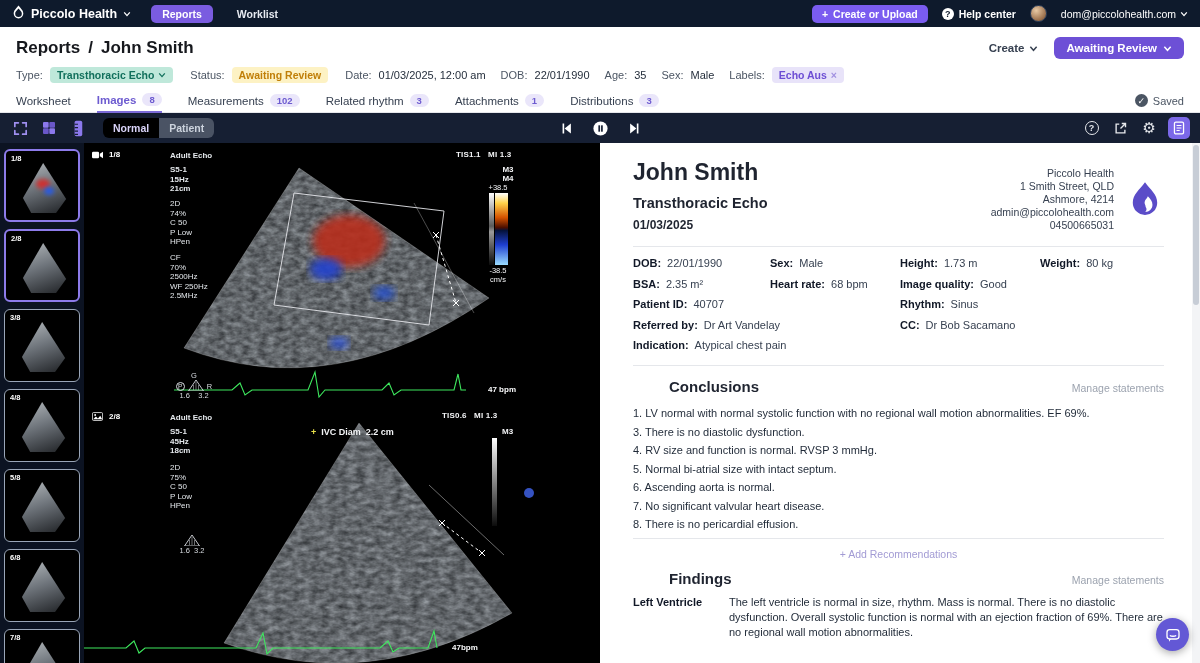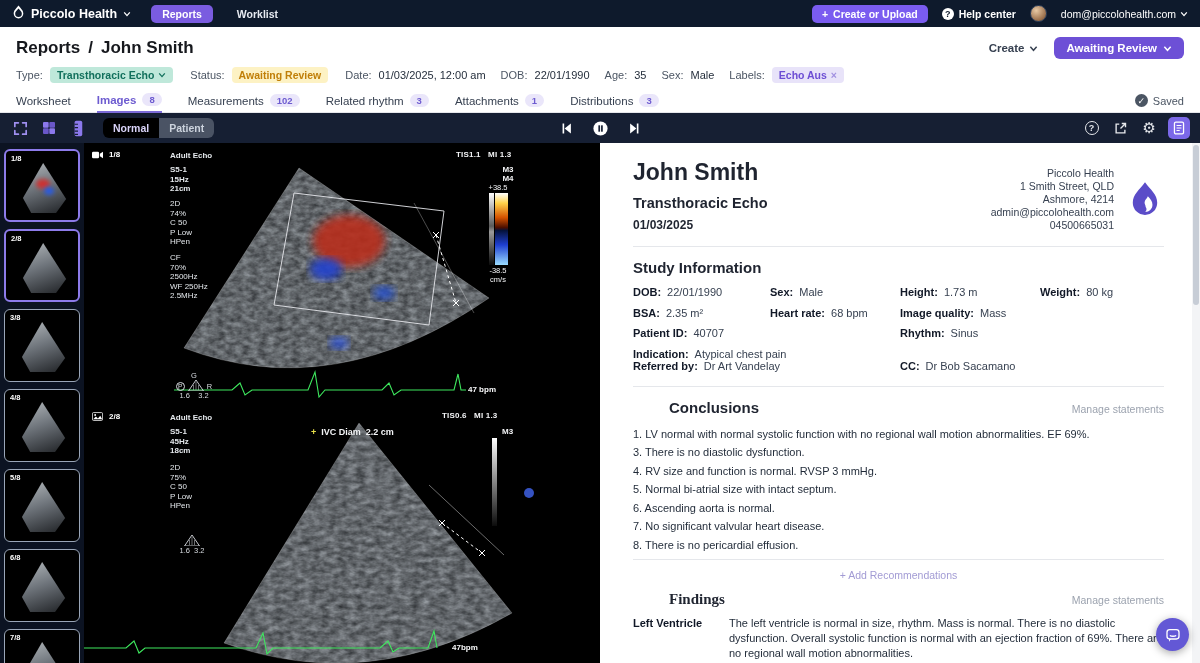--- a/index.html
+++ b/index.html
@@ -423,21 +423,21 @@
       <div class="prow">
         <span class="pcirc">P</span>
         <svg class="triline" viewBox="0 0 16 11">
             <path d="M8 0L15.5 11H0.5z" fill="none" stroke="#d9dde2" stroke-width="0.9"></path>
             <path d="M8 2v8M5.5 5v5M10.5 5v5" stroke="#d9dde2" stroke-width="0.5"></path>
           </svg>
         <span>R</span>
       </div>
       <div style="white-space:pre;">1.6    3.2</div>
     </div>
-    <span class="bpm" style="left:384px; top:242px;">47 bpm</span>
+    <span class="bpm" style="left:404px; top:242px;">47 bpm</span>
   </div>
 
   <div class="usimg" style="height:258px;">
     <svg class="scene" width="516" height="258" viewBox="0 0 516 258">
       <defs>
         <filter id="noise2" x="-20%" y="-20%" width="140%" height="140%">
           <feTurbulence type="fractalNoise" baseFrequency="0.11 0.19" numOctaves="3" seed="13" result="t"></feTurbulence>
           <feColorMatrix in="t" type="luminanceToAlpha" result="a"></feColorMatrix>
           <feFlood flood-color="#ccd3d9" result="f"></feFlood>
           <feComposite in="f" in2="a" operator="in"></feComposite>
@@ -511,21 +511,20 @@
     <div>admin@piccolohealth.com</div>
     <div>04500665031</div>
   </div>
   <span class="rlogo">
     <svg width="34" height="38" viewBox="0 0 24 28">
         <path fill="#5b4cc8" d="M12 1c4 5.5 9 9 9 15a9 9 0 1 1-18 0C3 10 8 6.5 12 1zm.2 21.8c2.8 0 5.3-2.2 5.3-5.3 0-2.4-1.5-4.2-3.4-6.2-.6 1.8-2.4 2.6-2.4 4.6 0 1.3.8 2 .8 3.3a2.8 2.8 0 0 1-.3 3.6z"></path>
       </svg>
   </span>
   <div class="hr"></div>
 
-  <div class="sect-title">Study Information</div>
   <div class="sigrid">
     <div class="sirow">
       <span class="sicell c0">
           <span class="l">DOB:</span>
           <span class="v">22/01/1990</span>
         </span>
       <span class="sicell c1">
           <span class="l">Sex:</span>
           <span class="v">Male</span>
         </span>
@@ -542,48 +541,48 @@
       <span class="sicell c0">
           <span class="l">BSA:</span>
           <span class="v">2.35 m²</span>
         </span>
       <span class="sicell c1">
           <span class="l">Heart rate:</span>
           <span class="v">68 bpm</span>
         </span>
       <span class="sicell c2">
           <span class="l">Image quality:</span>
-          <span class="v">Mass</span>
+          <span class="v">Good</span>
         </span>
       <span class="sicell c3"></span>
     </div>
     <div class="sirow">
       <span class="sicell c0" style="width:267px;">
           <span class="l">Patient ID:</span>
           <span class="v">40707</span>
         </span>
       <span class="sicell c2">
           <span class="l">Rhythm:</span>
           <span class="v">Sinus</span>
         </span>
     </div>
+    <div class="sirow">
+      <span class="sicell c0" style="width:267px;">
+          <span class="l">Referred by:</span>
+          <span class="v">Dr Art Vandelay</span>
+        </span>
+      <span class="sicell c2">
+          <span class="l">CC:</span>
+          <span class="v">Dr Bob Sacamano</span>
+        </span>
+    </div>
     <div class="sirow" style="margin-bottom:0;">
       <span class="sicell">
           <span class="l">Indication:</span>
           <span class="v">Atypical chest pain</span>
-        </span>
-    </div>
-    <div class="sirow">
-      <span class="sicell c0" style="width:267px;">
-          <span class="l">Referred by:</span>
-          <span class="v">Dr Art Vandelay</span>
-        </span>
-      <span class="sicell c2">
-          <span class="l">CC:</span>
-          <span class="v">Dr Bob Sacamano</span>
         </span>
     </div>
   </div>
   <div class="hr"></div>
 
   <div class="sect-head">
     <div class="sect-title">Conclusions</div>
     <span class="manage">Manage statements</span>
   </div>
   <div class="concl">
@@ -596,21 +595,21 @@
     <div>8. There is no pericardial effusion.</div>
   </div>
   <div class="hr" style="margin-top:8px;"></div>
 
   <div class="addrec">
     <span>+</span>
     <span>Add Recommendations</span>
   </div>
 
   <div class="sect-head findings">
-    <div class="sect-title" style="margin-top:4px;font-family:Liberation Serif, serif;">Findings</div>
+    <div class="sect-title" style="margin-top:4px;">Findings</div>
     <span class="manage">Manage statements</span>
   </div>
   <div style="margin-top:8px;">
     <div class="frow">
       <span class="fl">Left Ventricle</span>
       <span class="ft">The left ventricle is normal in size, rhythm. Mass is normal. There is no diastolic dysfunction. Overall systolic function is normal with an ejection fraction of 69%. There are no regional wall motion abnormalities.</span>
     </div>
 
   </div>
 </section>

